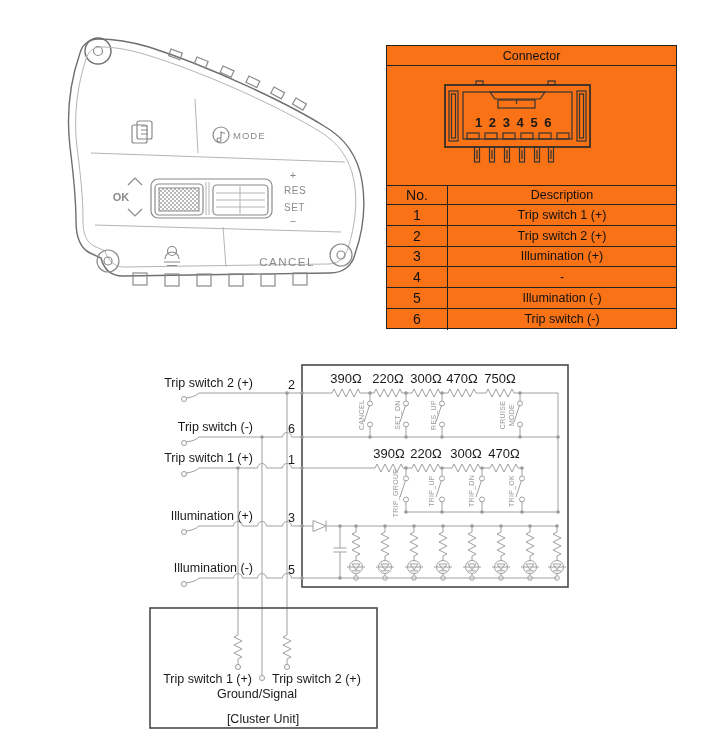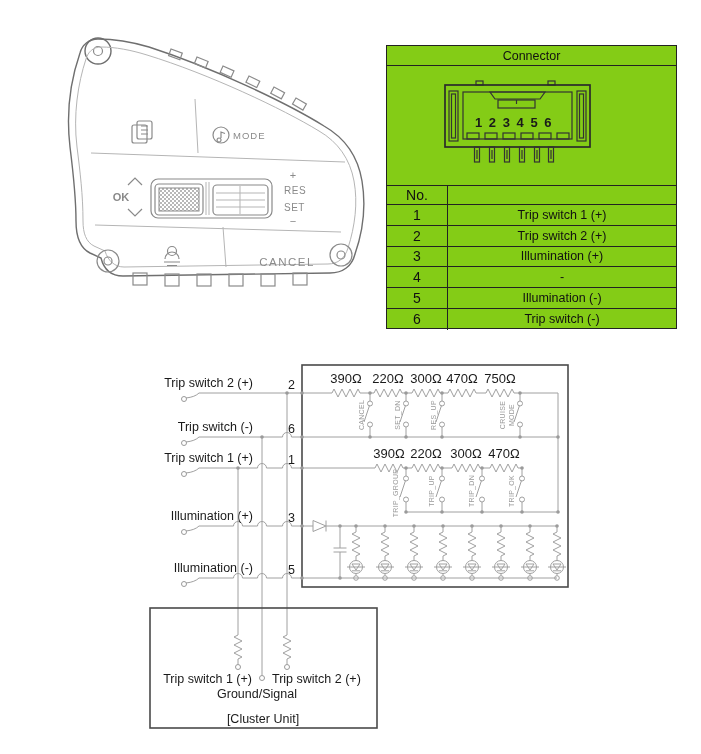--- a/index.html
+++ b/index.html
@@ -1,21 +1,21 @@
 <!DOCTYPE html>
 <html><head>
 <meta charset="utf-8">
 <style>
   html,body{margin:0;padding:0;background:#fff;}
   #canvas{position:relative;width:701px;height:754px;background:#ffffff;overflow:hidden;
           font-family:"Liberation Sans","DejaVu Sans",sans-serif;color:#111;}
   svg{position:absolute;overflow:visible;}
   
   .connector-panel{position:absolute;left:386px;top:45px;width:291px;height:284px;
-    border:1.5px solid #222;box-sizing:border-box;background:#84cc16;}
+    border:1.5px solid #222;box-sizing:border-box;background:#f97316;}
   .cp-title{height:20px;border-bottom:1.5px solid #222;display:flex;align-items:center;
     justify-content:center;font-size:12.5px;box-sizing:border-box;}
   .cp-drawing{height:120px;border-bottom:1.5px solid #222;position:relative;box-sizing:border-box;}
   .cp-hrow{display:flex;box-sizing:border-box;border-bottom:1.5px solid #222;height:19px;}
   .cp-row{display:flex;box-sizing:border-box;border-bottom:1.5px solid #222;height:20.8px;}
   .cp-row:last-child{border-bottom:none;}
   .cell-no{width:61px;border-right:1.5px solid #222;display:flex;align-items:center;
     justify-content:center;font-size:14px;box-sizing:border-box;}
   .cell-desc{flex:1;display:flex;align-items:center;justify-content:center;font-size:12.5px;}
   text{font-family:"Liberation Sans","DejaVu Sans",sans-serif;}
@@ -156,20 +156,21 @@
             <path d="M135,84 V93"></path>
           <rect x="147.5" y="81" width="5" height="15"></rect>
             <path d="M150,84 V93"></path>
           <rect x="161.5" y="81" width="5" height="15"></rect>
             <path d="M164,84 V93"></path>
         </g>
       </svg>
     </div>
     <div class="cp-hrow">
       <div class="cell-no">No.</div>
+      <div class="cell-desc">Description</div>
     </div>
     <div class="cp-row">
       <div class="cell-no">1</div>
       <div class="cell-desc">Trip switch 1 (+)</div>
     </div>
     <div class="cp-row">
       <div class="cell-no">2</div>
       <div class="cell-desc">Trip switch 2 (+)</div>
     </div>
     <div class="cp-row">

